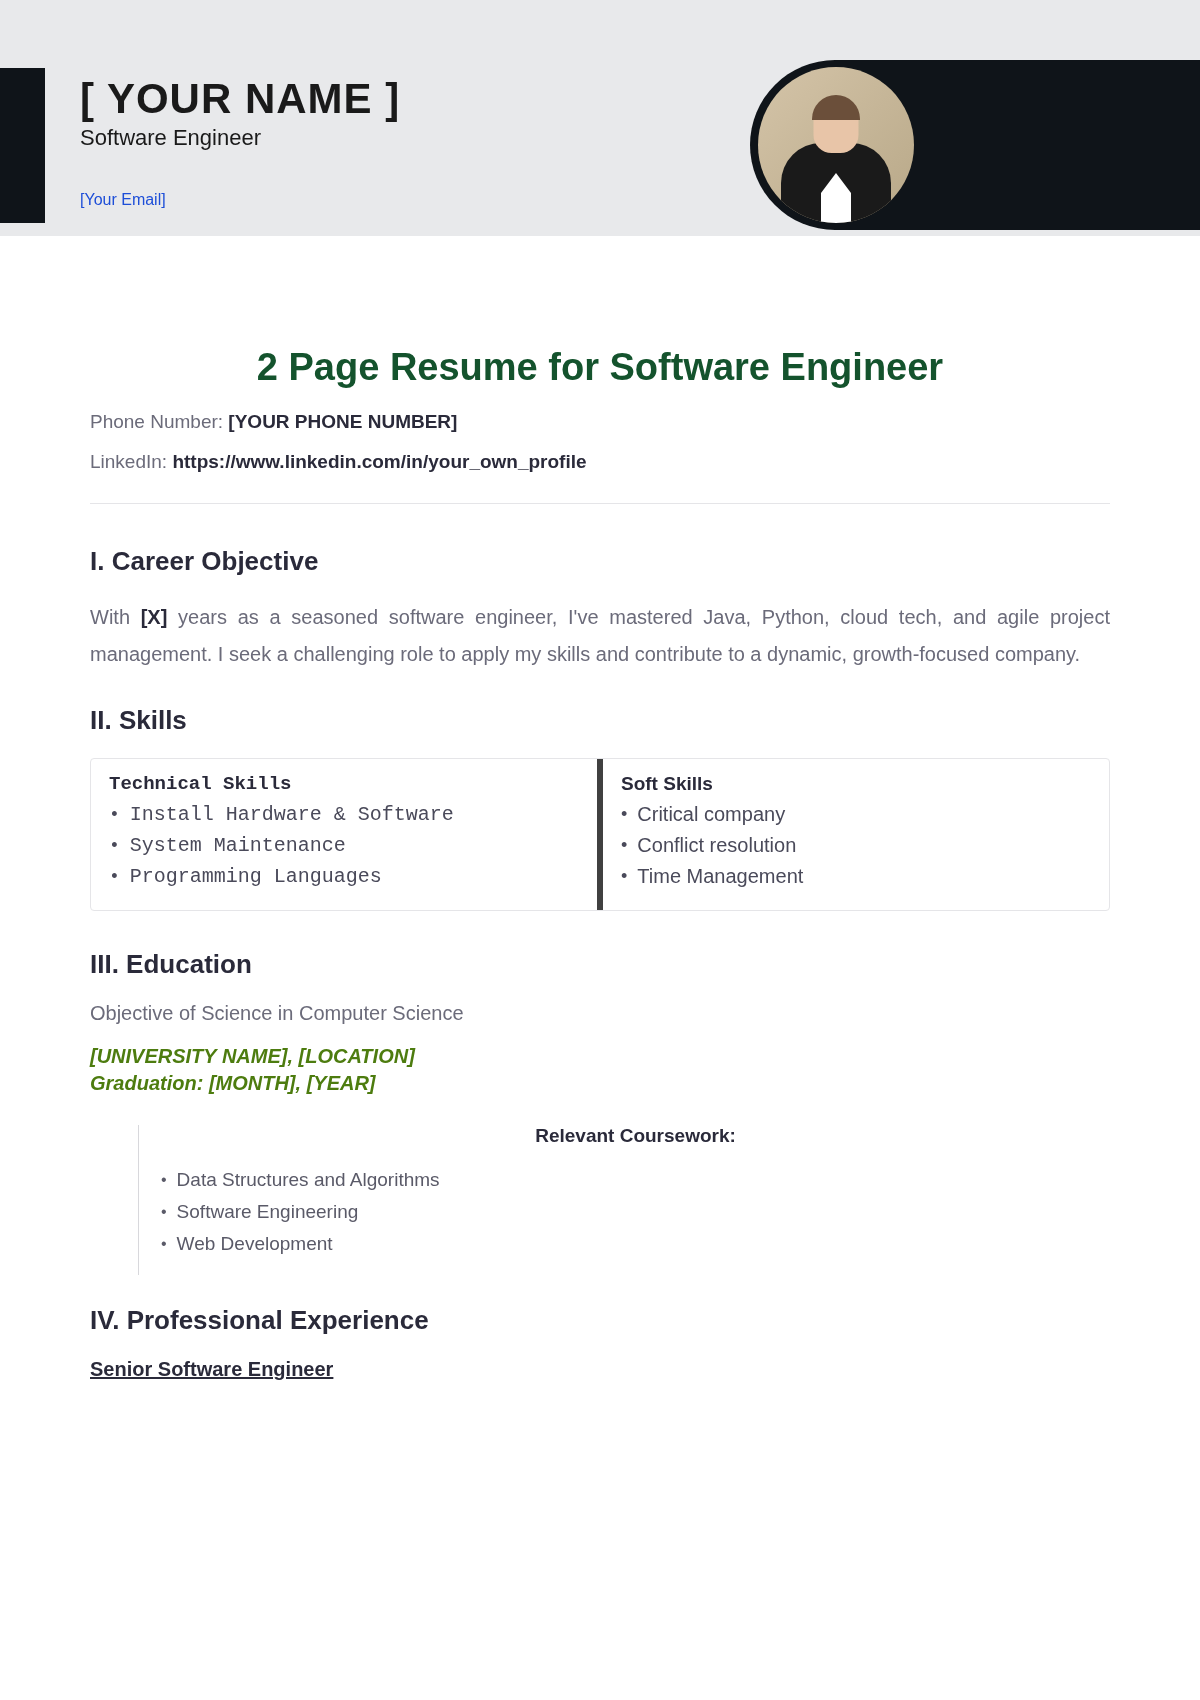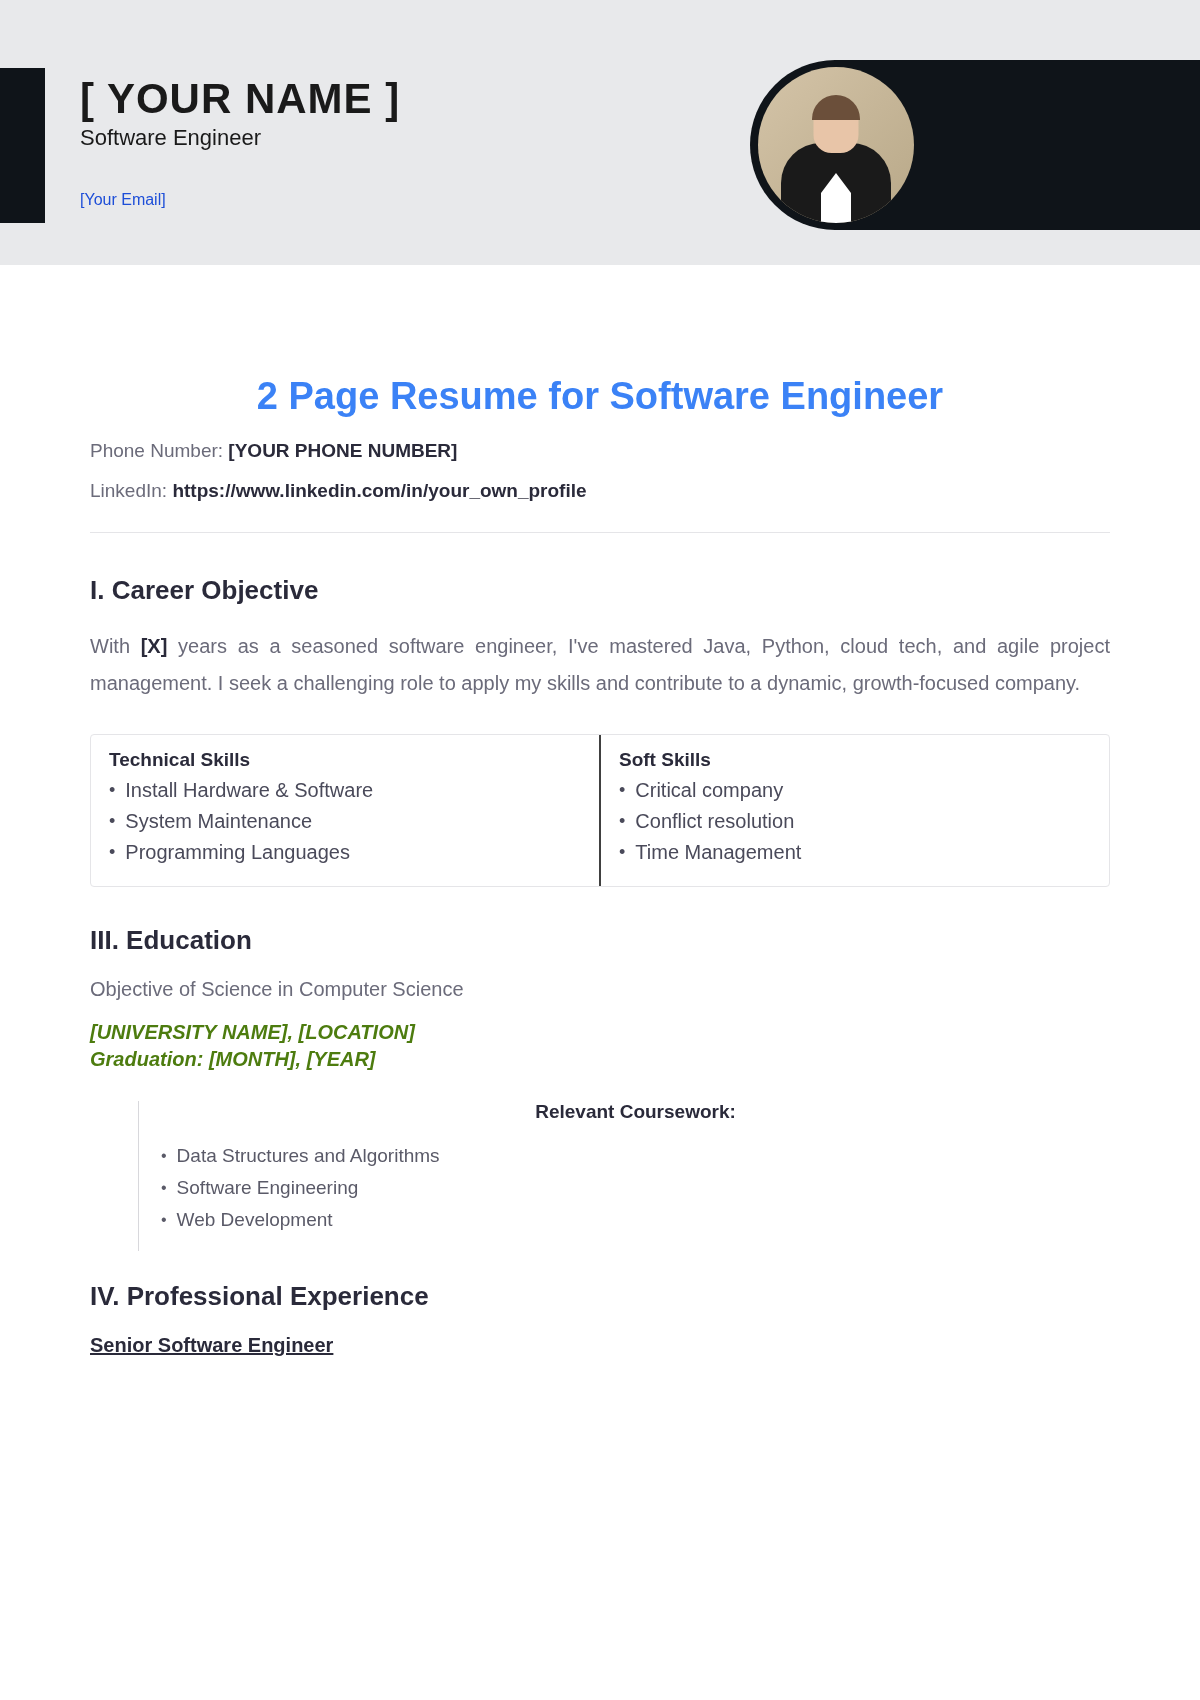--- a/index.html
+++ b/index.html
@@ -9,21 +9,21 @@
     }
     body {
       width: 1200px;
       height: 1700px;
       font-family: -apple-system, BlinkMacSystemFont, 'Segoe UI', Arial, sans-serif;
       background: #ffffff;
       position: relative;
     }
     .header-section {
       background: #e8e9eb;
-      height: 265px;
+      height: 236px;
       position: relative;
       display: flex;
     }
     .black-sidebar {
       width: 45px;
       height: 155px;
       background: #0f1419;
       position: absolute;
       left: 0;
       top: 68px;
@@ -117,21 +117,21 @@
       left: 50%;
       transform: translateX(-50%);
       clip-path: polygon(50% 0, 100% 40%, 100% 100%, 0 100%, 0 40%);
     }
     .main-content {
       padding: 110px 90px 0 90px;
     }
     .resume-title {
       font-size: 38px;
       font-weight: 700;
-      color: #3b82f6;
+      color: #14532d;
       text-align: center;
       margin-bottom: 22px;
     }
     .contact-line {
       font-size: 19px;
       color: #6b6b7a;
       margin-bottom: 18px;
     }
     .contact-line .bold {
       font-weight: 700;
@@ -163,21 +163,22 @@
       display: flex;
       border: 1px solid #e5e5e8;
       border-radius: 4px;
       margin-bottom: 38px;
     }
     .skills-col {
       flex: 1;
       padding: 14px 18px;
     }
     .skills-col:first-child {
-      border-right: 2px solid #404040;
+      border-right: 6px solid #404040;
+      font-family: Liberation Mono, monospace;
     }
     .skills-col-header {
       font-size: 19px;
       font-weight: 700;
       color: #2a2a3a;
       margin-bottom: 8px;
     }
     .skill-item {
       font-size: 20px;
       color: #4a4a5a;
@@ -269,20 +270,21 @@
     <span>LinkedIn: </span><span class="bold">https://www.linkedin.com/in/your_own_profile</span>
   </div>
 
   <hr class="divider">
 
   <div class="section-heading">I. Career Objective</div>
   <p class="objective-text">
     <span>With </span><span class="bold">[X]</span><span> years as a seasoned software engineer, I've mastered Java, Python, cloud tech, and agile project management. I seek a challenging role to apply my skills and contribute to a dynamic, growth-focused company.</span>
   </p>
 
+  <div class="section-heading">II. Skills</div>
   <div class="skills-table">
     <div class="skills-col">
       <div class="skills-col-header">Technical Skills</div>
       <div class="skill-item">Install Hardware &amp; Software</div>
       <div class="skill-item">System Maintenance</div>
       <div class="skill-item">Programming Languages</div>
     </div>
     <div class="skills-col">
       <div class="skills-col-header">Soft Skills</div>
       <div class="skill-item">Critical company</div>

